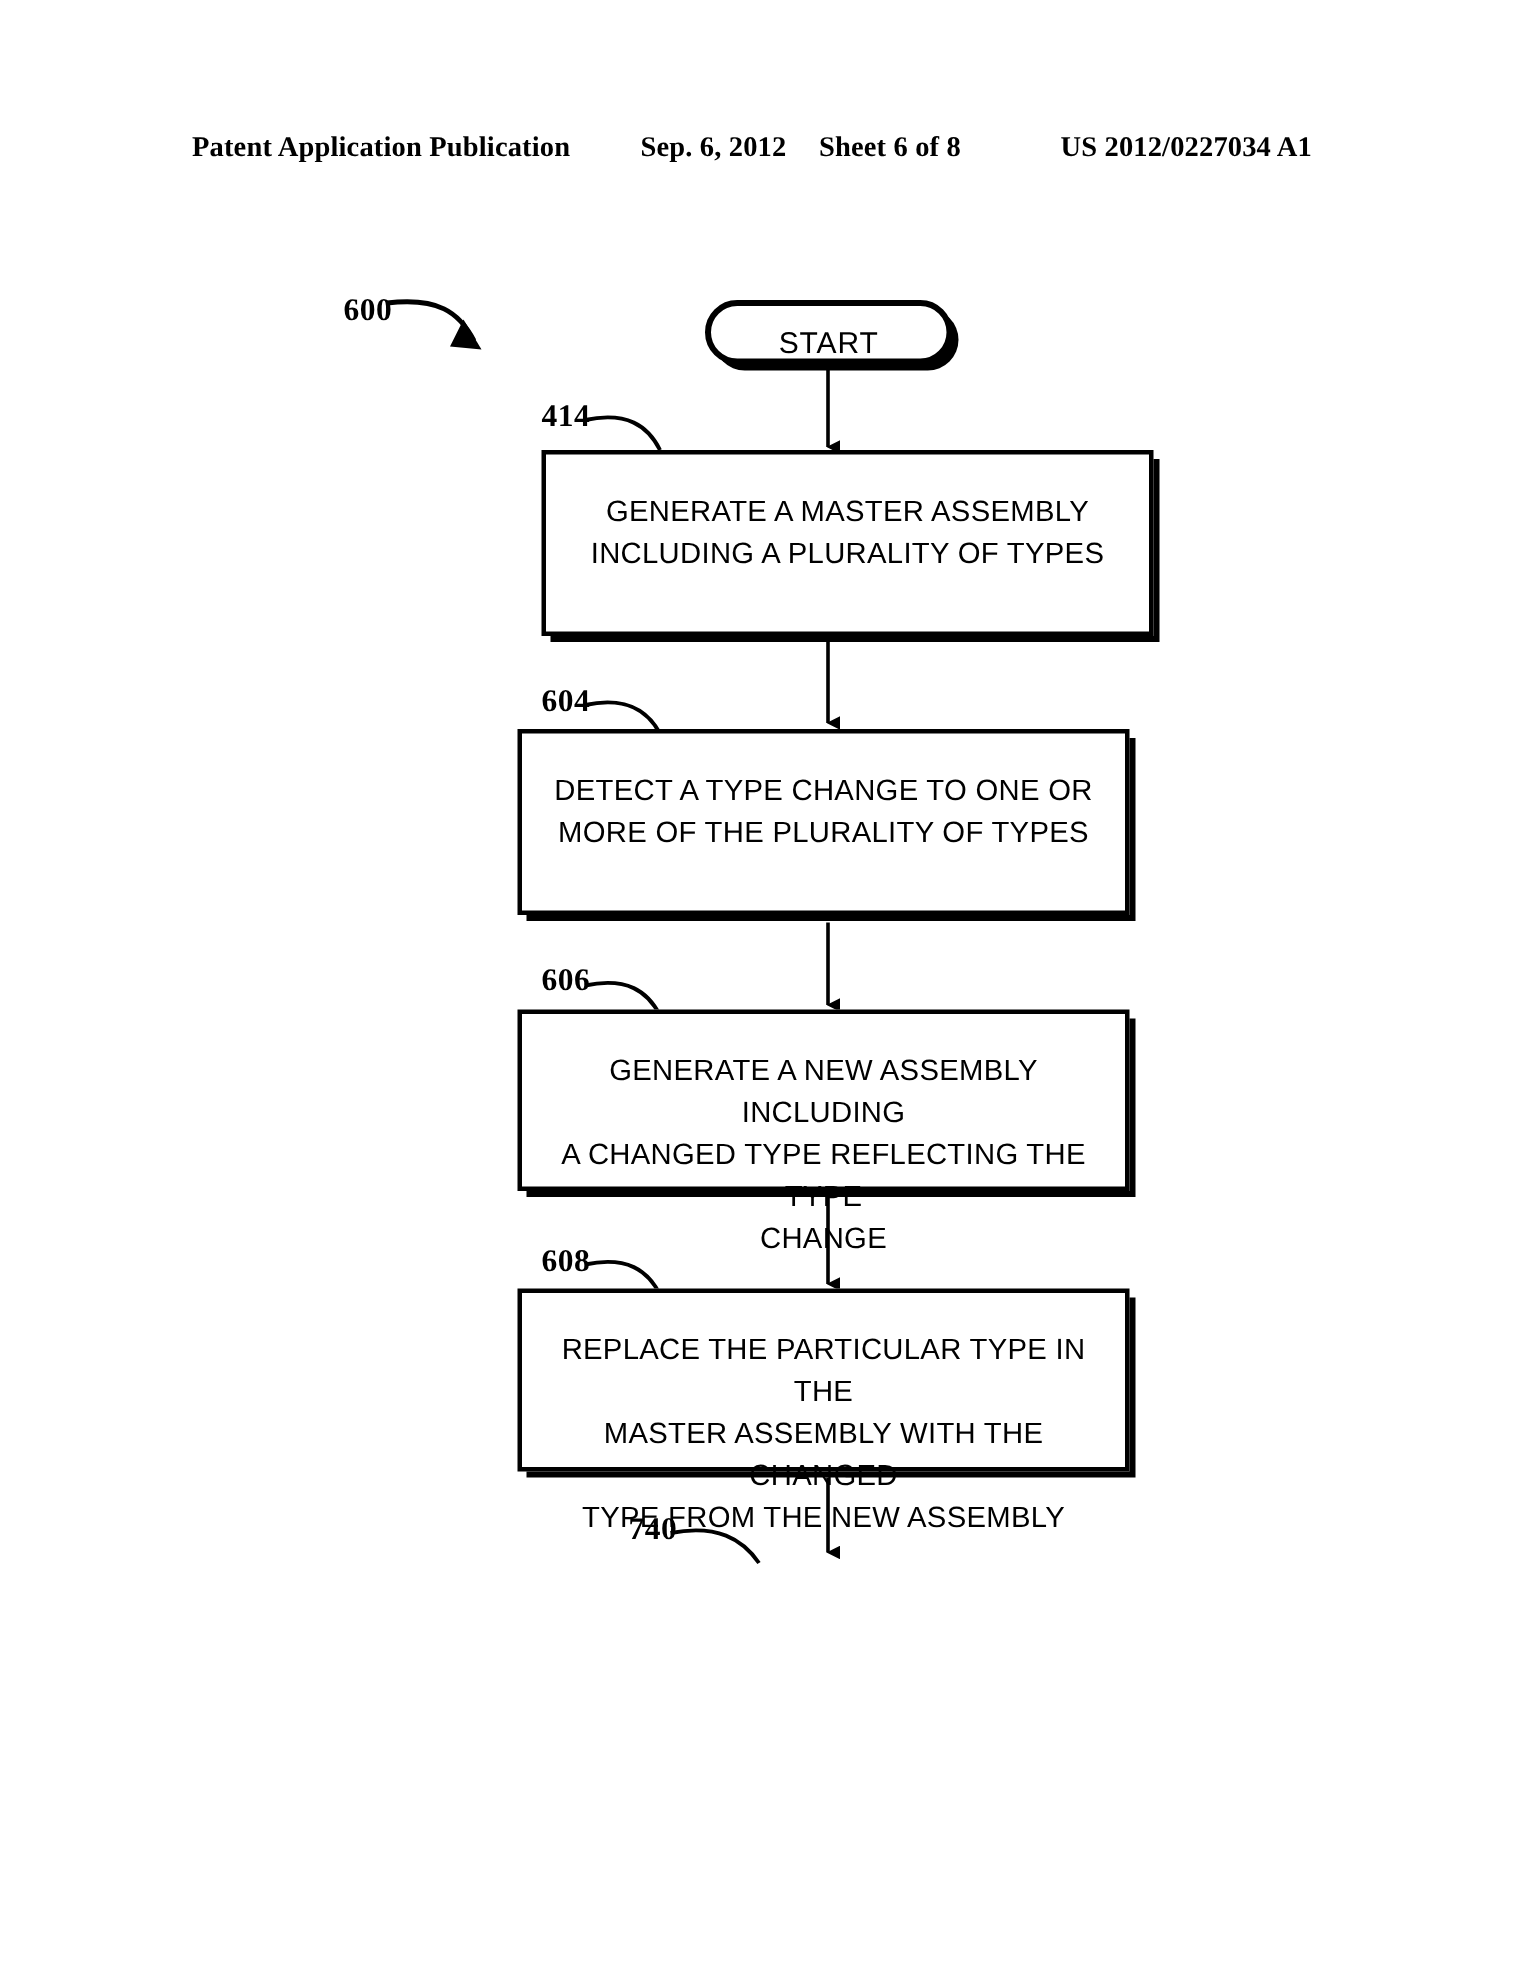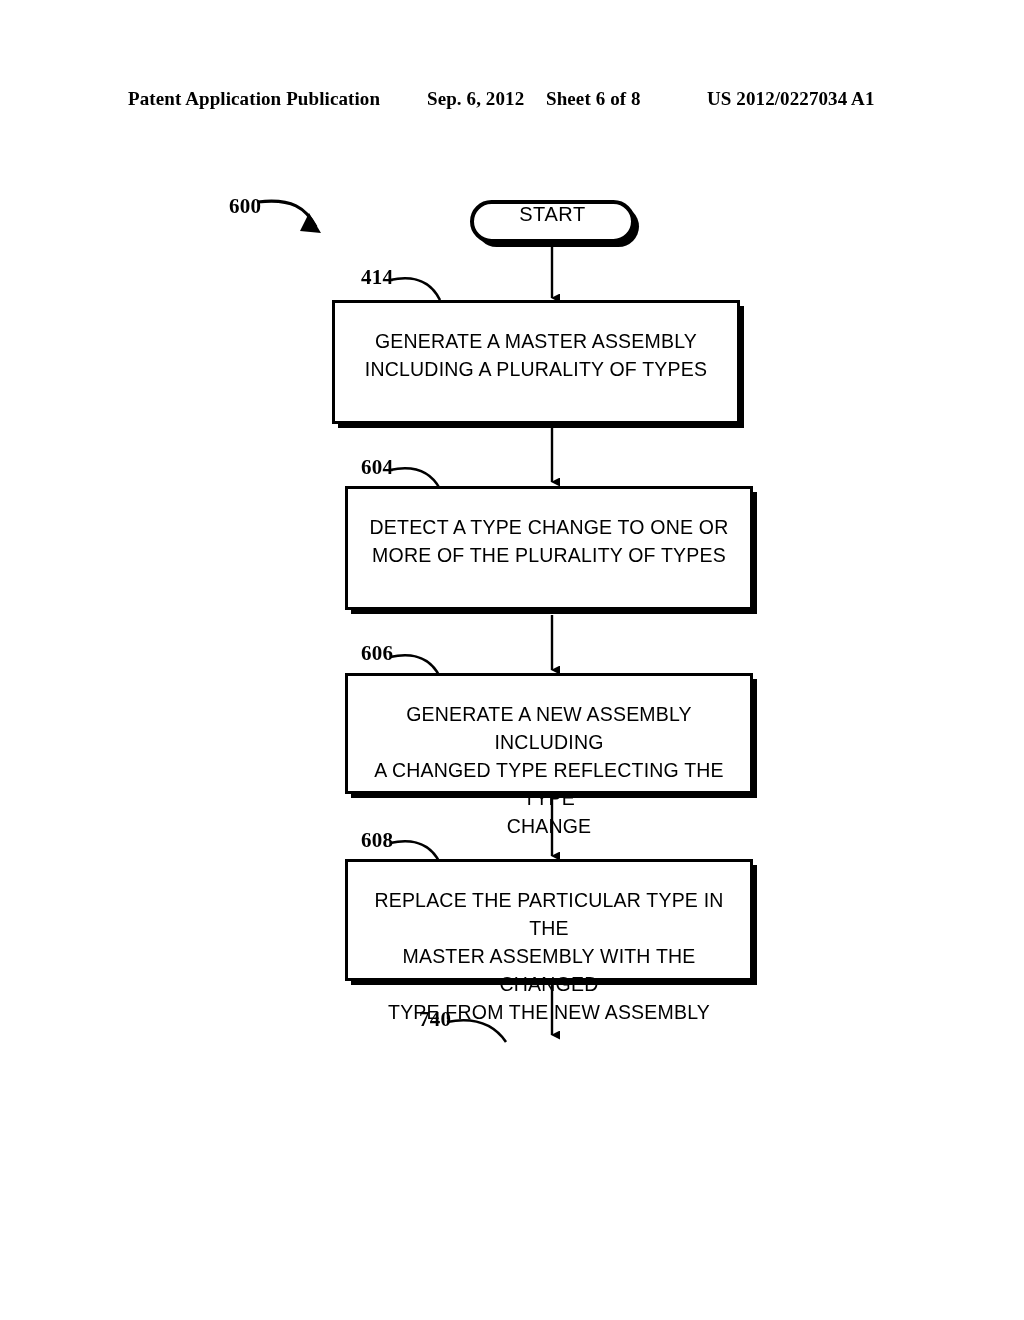--- a/index.html
+++ b/index.html
@@ -46,21 +46,21 @@
 
   
   .terminator {
     position: absolute;
     box-sizing: border-box;
     border: 4px solid #000;
     border-radius: 999px;
     background: #ffffff;
     box-shadow: 5px 5px 0 -1px #000;
     display: flex;
-    align-items: flex-start;
+    align-items: flex-end;
     justify-content: center;
   }
   .terminator .node-label {
     font-size: 20px;
     letter-spacing: 0.6px;
     line-height: 1;
   }
 
   
   .process {
@@ -155,21 +155,21 @@
     <path d="M447,1022 C478,1016 495,1026 506,1042" fill="none" stroke="#000" stroke-width="2.6"></path>
   </svg>
 
   <div class="ref-num" style="left:209px; top:194px;">600</div>
 
   <div class="terminator" style="left:470px; top:200px; width:165px; height:43px;">
     <span class="node-label">START</span>
   </div>
 
   <div class="ref-num" style="left:341px; top:265px;">414</div>
-  <div class="process" style="left:332px; top:300px; width:408px; height:124px;">
+  <div class="process" style="left:361px; top:300px; width:408px; height:124px;">
     <div class="node-label">GENERATE A MASTER ASSEMBLY
 INCLUDING A PLURALITY OF TYPES</div>
   </div>
 
   <div class="ref-num" style="left:341px; top:455px;">604</div>
   <div class="process" style="left:345px; top:486px; width:408px; height:124px;">
     <div class="node-label">DETECT A TYPE CHANGE TO ONE OR
 MORE OF THE PLURALITY OF TYPES</div>
   </div>
 

